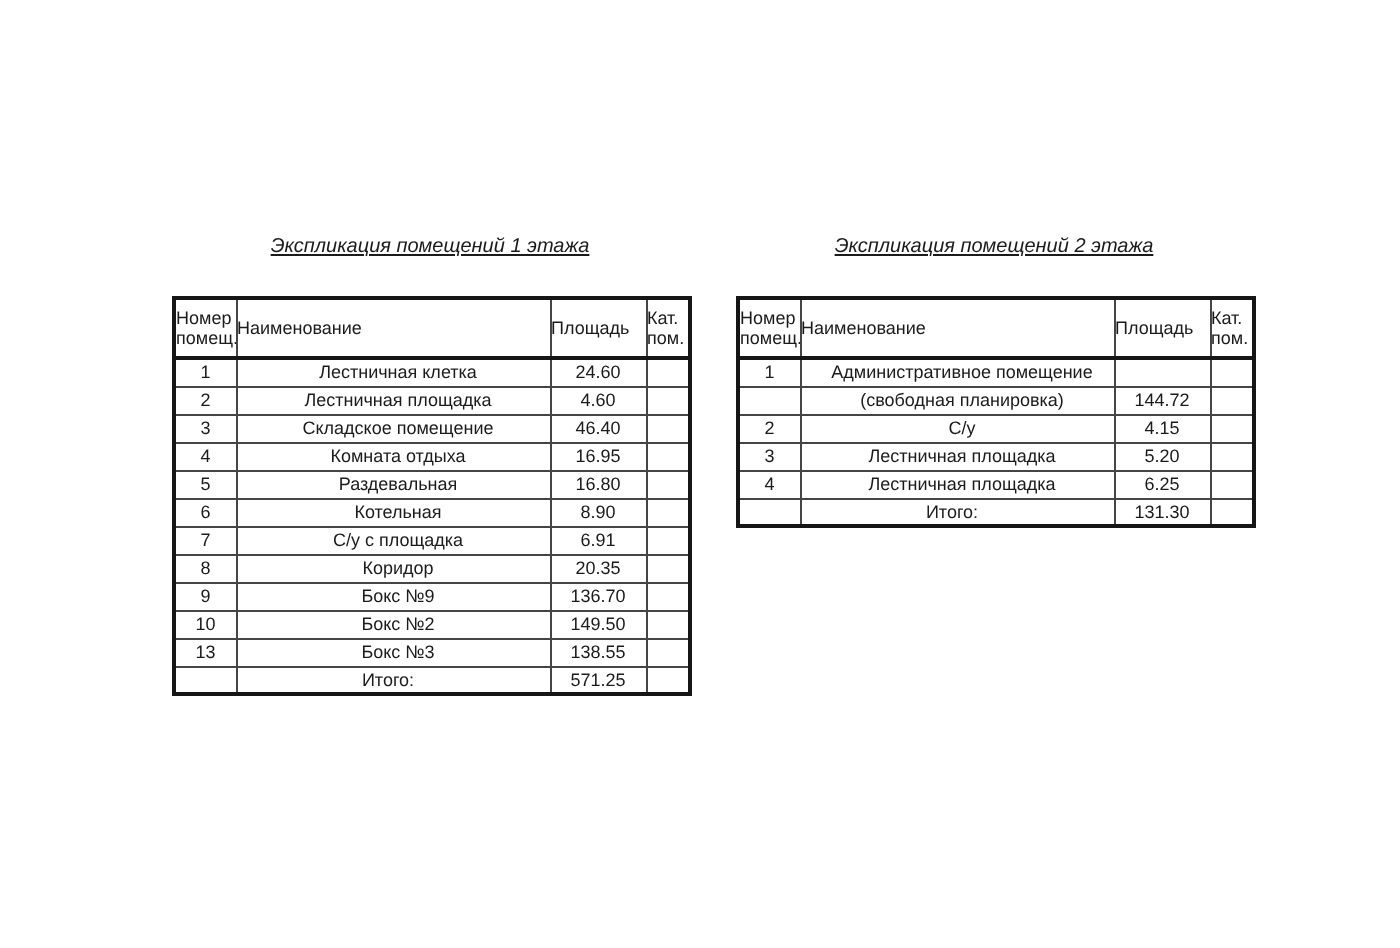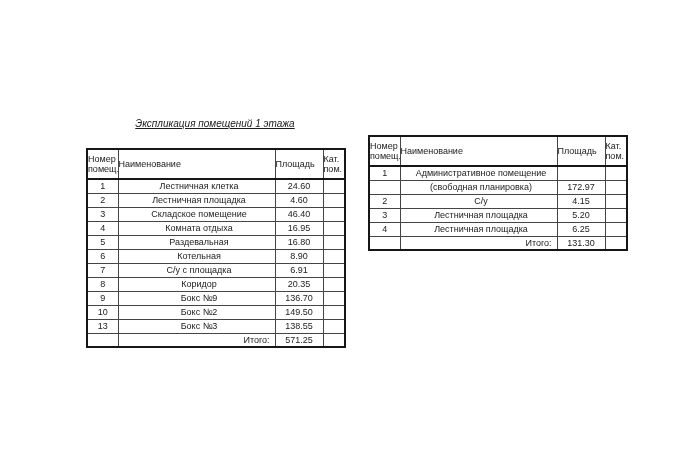--- a/index.html
+++ b/index.html
@@ -56,21 +56,20 @@
   .expl-table td {
     height: 14px;
     text-align: center;
     white-space: nowrap;
   }
   .expl-table td.name {
     text-align: center;
     padding-left: 5px;
   }
   .expl-table td.total-label {
-    text-align: right;
     padding-right: 5px;
     margin-top: 35px;
   }
   col.c-num  { width: 31px; }
   col.c-name { width: 157px; }
   col.c-area { width: 48px; }
   col.c-cat  { width: 22px; }
 </style>
 </head>
 <body>
@@ -167,20 +166,21 @@
           <td></td>
           <td class="total-label">Итого:</td>
           <td>571.25</td>
           <td></td>
         </tr>
       </tbody>
     </table>
   </section>
 
   <section class="expl t2">
+    <div class="expl-title">Экспликация помещений 2 этажа</div>
     <table class="expl-table">
       <colgroup>
         <col class="c-num">
           <col class="c-name">
           <col class="c-area">
           <col class="c-cat">
       </colgroup>
       <thead>
         <tr>
           <th>Номер
@@ -194,21 +194,21 @@
       <tbody>
         <tr>
           <td>1</td>
           <td class="name">Административное помещение</td>
           <td></td>
           <td></td>
         </tr>
         <tr>
           <td></td>
           <td class="name">(свободная планировка)</td>
-          <td>172.97</td>
+          <td>144.72</td>
           <td></td>
         </tr>
         <tr>
           <td>2</td>
           <td class="name">С/у</td>
           <td>4.15</td>
           <td></td>
         </tr>
         <tr>
           <td>3</td>

